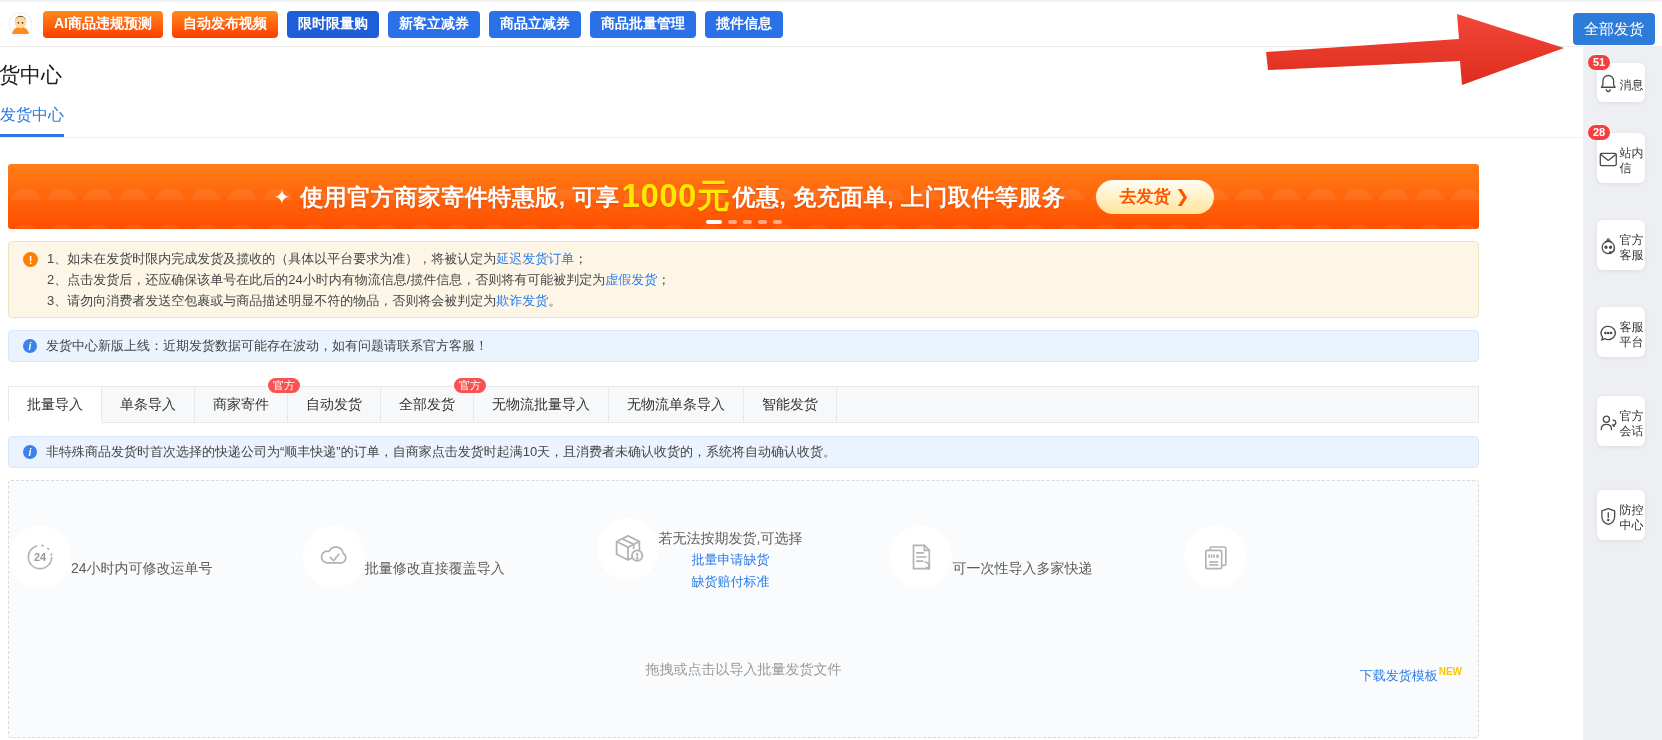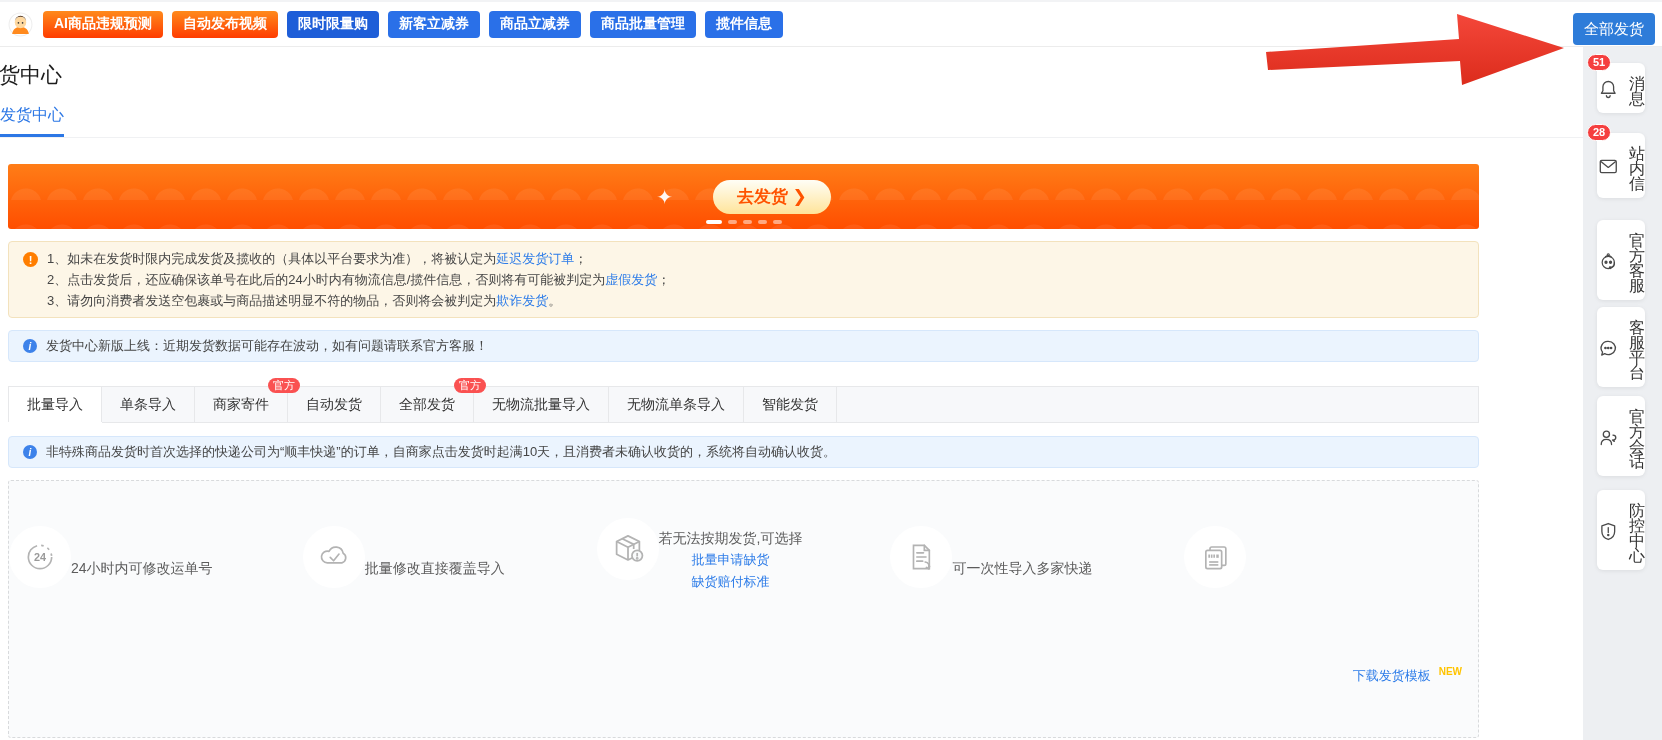--- a/index.html
+++ b/index.html
@@ -71,27 +71,27 @@
             border:1px dashed #d8dadc;border-radius:3px;position:relative;cursor:pointer}
   .features{display:flex;padding-top:40px}
   .feature{flex:1;display:flex;flex-direction:row;align-items:center}
   .feature.shift-up{margin-top:-16px}
   .ficon{width:62px;height:62px;border-radius:50%;background:#fff;display:flex;align-items:center;
          justify-content:center}
   .flines{margin-top:22px;text-align:center;font-size:14px;color:#5c5c5c;line-height:22px}
   .flines .link{display:block;font-size:13px}
   .dz-hint{position:absolute;left:0;right:0;bottom:58px;text-align:center;color:#9a9a9a;font-size:14px}
   .dz-template{position:absolute;right:16px;bottom:52px;font-size:13px;color:#2d7ce8;cursor:pointer}
-  .new-badge{color:#ffc400;font-size:10px;font-weight:bold;vertical-align:super;margin-left:8px}
+  .new-badge{color:#ffc400;font-size:10px;font-weight:bold;vertical-align:super;margin-left:1px}
   
   .rail{position:absolute;top:47px;right:0;width:79px;height:693px;background:#edeff2}
   .rail-card{position:absolute;left:14px;width:48px;background:#fff;border-radius:6px;
              box-shadow:0 1px 4px rgba(0,0,0,.08);display:flex;flex-direction:row;align-items:center;
              padding:9px 0 7px;box-sizing:border-box;cursor:pointer}
-  .rail-label{margin-top:4px;width:26px;font-size:16px;color:#333;text-align:right;line-height:15px;
+  .rail-label{margin-top:4px;width:26px;font-size:12px;color:#333;text-align:left;line-height:15px;
               word-break:break-all}
   .rail-badge{position:absolute;top:-9px;left:-10px;background:#f53f3f;color:#fff;font-size:11px;
               font-weight:bold;padding:1px 5px;border-radius:9px;border:1px solid #fff;line-height:13px}
   .rsvg{width:23px;height:23px}
 </style>
 </head>
 <body>
 
 <div class="topbar">
   <svg class="avatar" viewBox="0 0 24 24">
@@ -123,20 +123,21 @@
 
 <div class="content">
 
   <div class="page-title">发货中心</div>
   <div class="tabline-row">
     <span class="page-tab">发货中心</span>
   </div>
 
   <div class="banner">
     <span class="banner-star"></span>
+    <span class="banner-text"><span>使用官方商家寄件特惠版, 可享</span><span class="banner-amount">1000元</span><span>优惠, 免充面单, 上门取件等服务</span></span>
     <span class="banner-cta">去发货 ❯</span>
     <div class="dots">
       <span class="dot active"></span>
       <span class="dot"></span>
       <span class="dot"></span>
       <span class="dot"></span>
       <span class="dot"></span>
     </div>
   </div>
 
@@ -249,20 +250,21 @@
             <line x1="17" y1="21" x2="17" y2="25"></line>
               <line x1="20" y1="21" x2="20" y2="25"></line>
             <line x1="23" y1="21" x2="23" y2="25"></line>
               <line x1="27" y1="21" x2="27" y2="25" stroke-width="3"></line>
             <line x1="17" y1="30" x2="28" y2="30"></line>
               <line x1="17" y1="33.5" x2="28" y2="33.5"></line>
           </svg>
         </span>
       </div>
     </div>
+    <div class="dz-hint">拖拽或点击以导入批量发货文件</div>
     <div class="dz-template"><span>下载发货模板</span><span class="new-badge">NEW</span></div>
   </div>
 
 </div>
 
 <div class="rail">
 
   <div class="rail-card" style="top:16px">
     <span class="rail-badge">51</span>
     <svg class="rsvg" viewBox="0 0 24 24" fill="none" stroke="#4a4a4a" stroke-width="1.4" stroke-linecap="round" stroke-linejoin="round">

